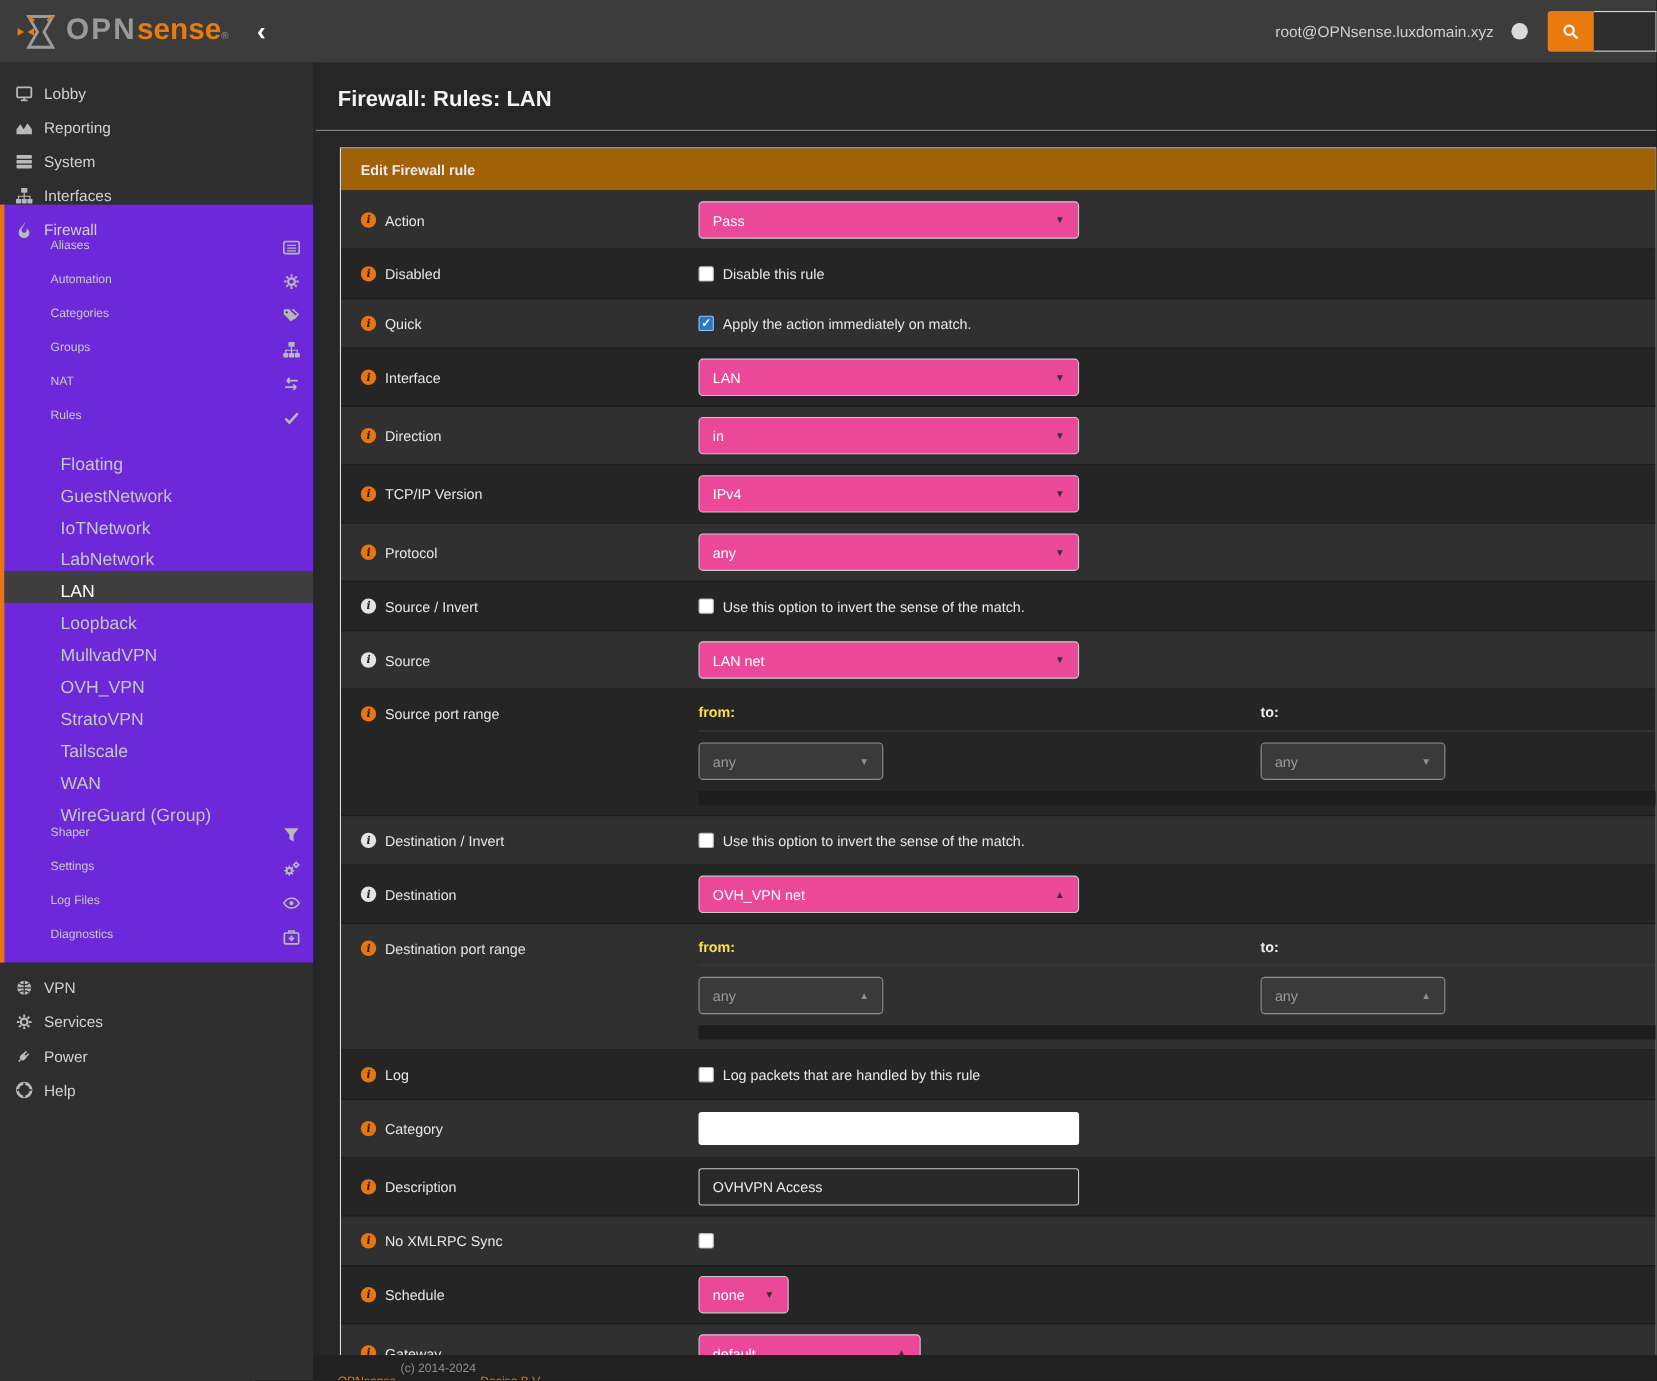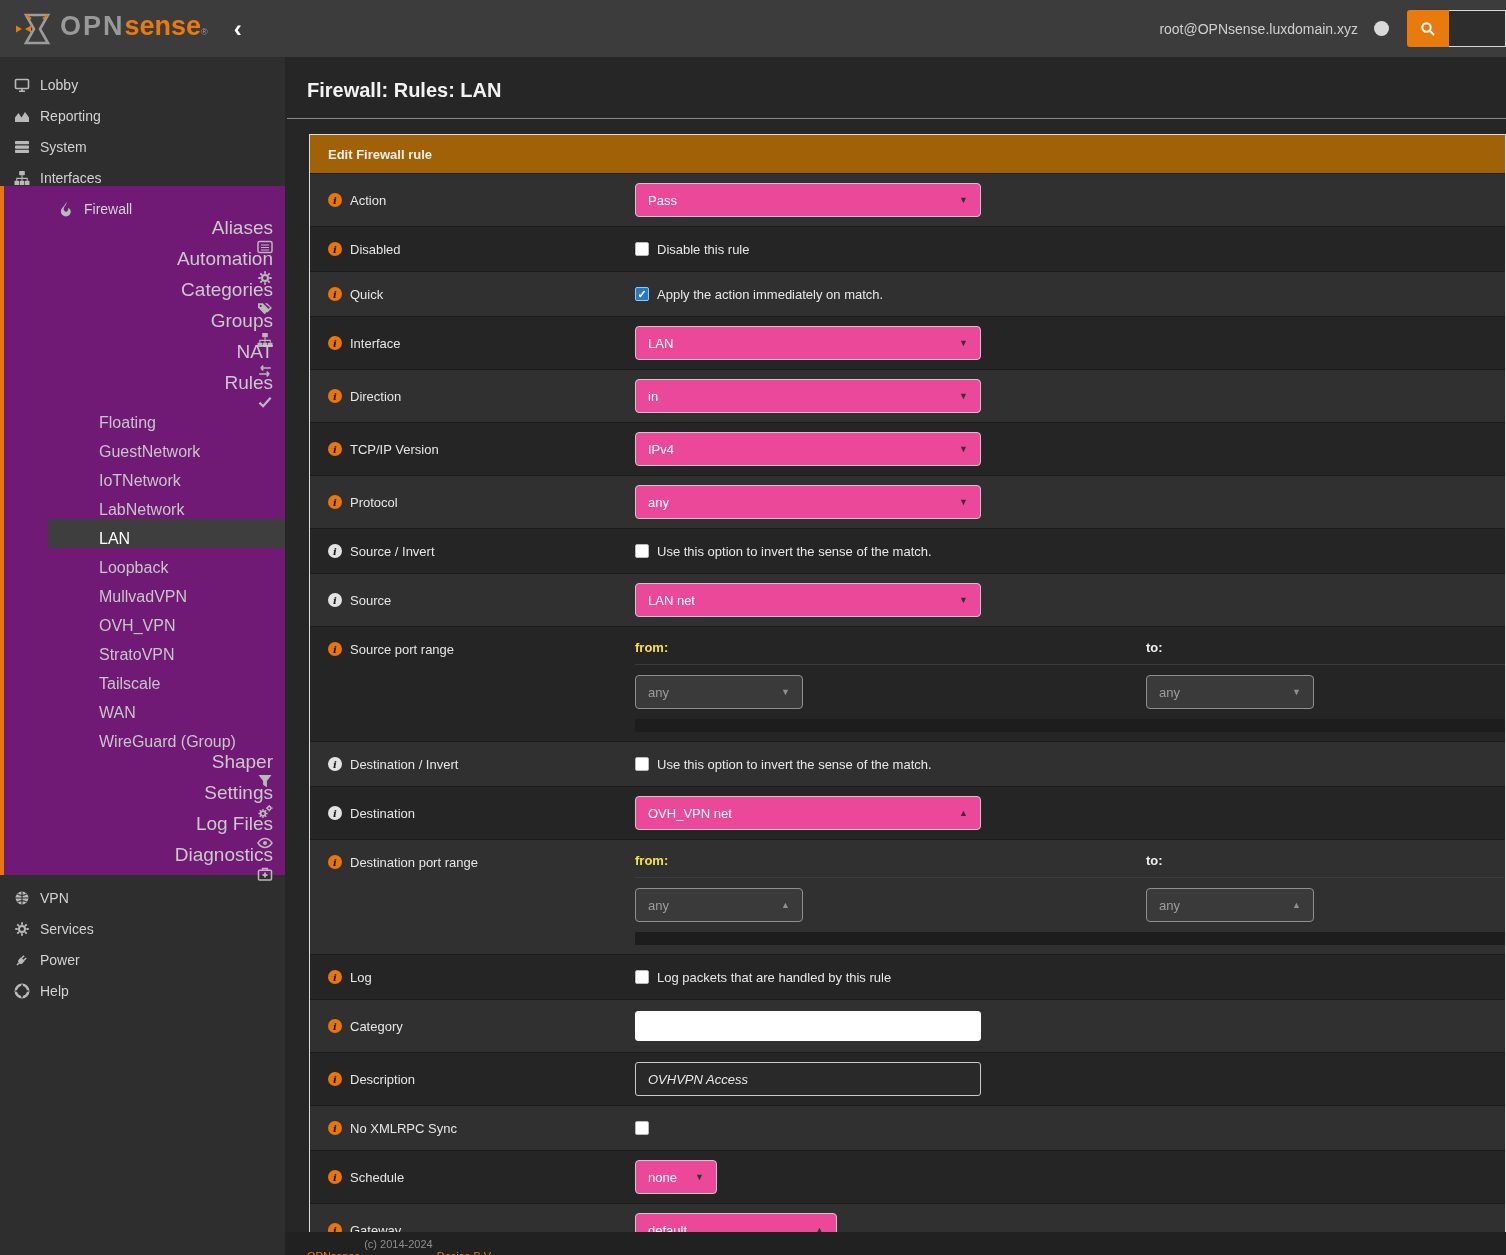--- a/index.html
+++ b/index.html
@@ -16,23 +16,23 @@
   .username{color:#cfcfcf;font-size:14px;}
   .dot{width:15px;height:15px;border-radius:50%;background:#d9d9d9;margin-left:16px;}
   .searchwrap{display:flex;margin-left:18px;}
   .searchbtn{width:42px;height:37px;background:#e87a0e;border-radius:3px 0 0 3px;display:flex;align-items:center;justify-content:center;}
   .searchinput{width:57px;height:37px;box-sizing:border-box;background:#2d2d2d;border:1px solid #d8d8d8;border-left:none;color:#ddd;font-size:13px;padding:0 4px;outline:none;}
   .layout{display:flex;height:1198px;}
   
   .sidebar{width:285px;min-width:285px;background:#2e2e2e;box-sizing:border-box;padding-top:5px;overflow:hidden;}
   .sb-item{height:31px;display:flex;align-items:flex-end;padding-left:13px;color:#d2d2d2;font-size:14px;cursor:pointer;}
   .sb-item .ic{width:17px;min-width:17px;display:inline-flex;justify-content:center;margin-right:10px;}
-  .fw-section{border-left:4px solid #e8750e;background:#701a75;padding-left:44px;}
+  .fw-section{border-left:4px solid #e8750e;background:#6d28d9;}
   .fw-section .sb-item{padding-left:9px;}
-  .sb-sub{height:31px;display:flex;align-items:flex-end;padding-left:42px;padding-right:12px;color:#c9c9c9;font-size:19px;cursor:pointer;flex-direction:column;}
+  .sb-sub{height:31px;display:flex;align-items:flex-start;padding-left:42px;padding-right:12px;color:#c9c9c9;font-size:11px;cursor:pointer;}
   .sb-sub .ric{margin-left:auto;display:inline-flex;}
   .sb-sub2{height:29px;display:flex;align-items:flex-end;padding-left:51px;color:#c6c6c6;font-size:16px;cursor:pointer;}
   .sb-sub2.active{background:#3e3e3e;color:#fff;}
   
   .main{flex:1;background:#262626;display:flex;flex-direction:column;overflow:hidden;}
   .content{flex:1;overflow:hidden;}
   .page-title{margin:22px 0 0 22px;font-size:20px;font-weight:bold;color:#f2f2f2;}
   .titlehr{border:none;border-top:1px solid #8a8a8a;margin:16px 0 0 2px;}
   .panel{margin:15px 0 0 24px;border:1px solid #dcdcdc;box-sizing:border-box;}
   .panel-header{height:38px;display:flex;align-items:center;padding-left:18px;background:#a16207;
@@ -56,21 +56,21 @@
     display:flex;align-items:center;padding:0 12px;color:#fff;font-size:13px;cursor:pointer;}
   .sel .txt{flex:1;overflow:hidden;white-space:nowrap;}
   .sel .caret{font-size:9px;color:#333;margin-left:10px;}
   .sel.dim{background:#3a3a3a;border-color:#8f8f8f;color:#9c9c9c;width:168px;}
   .sel.dim .caret{color:#8f8f8f;}
   .cb{width:14px;height:14px;min-width:14px;box-sizing:border-box;background:#fff;border:1px solid #b9b9b9;border-radius:2px;
     display:inline-flex;align-items:center;justify-content:center;cursor:pointer;}
   .cb.checked{background:#2779c6;border-color:#9cc4e4;color:#fff;font-size:11px;font-weight:bold;line-height:1;}
   .cb-text{margin-left:8px;font-size:13px;color:#e8e8e8;}
   .inp-white{width:346px;height:30px;box-sizing:border-box;background:#fff;border:1px solid #fff;border-radius:3px;outline:none;font-size:13px;padding:0 8px;color:#222;}
-  .inp-dark{width:346px;height:34px;box-sizing:border-box;background:#292929;border:1px solid #c9c9c9;border-radius:3px;outline:none;font-size:13px;padding:0 12px;color:#e9e9e9;font-style:italic;}
+  .inp-dark{width:346px;height:34px;box-sizing:border-box;background:#292929;border:1px solid #c9c9c9;border-radius:3px;outline:none;font-size:13px;padding:0 12px;color:#e9e9e9;}
   .pr-head{display:flex;border-bottom:1px solid #3c3c3c;padding:13px 0 9px 0;}
   .pr-head .h1{width:511px;min-width:511px;font-size:13px;font-weight:bold;color:#fde047;}
   .pr-head .h2{flex:1;font-size:13px;font-weight:bold;color:#efefef;}
   .pr-body{display:flex;align-items:center;padding:10px 0;}
   .pr-body .c1{width:511px;min-width:511px;}
   .pr-stripe{height:13px;background:#1d1d1d;margin-bottom:9px;}
   .footer{height:23px;background:#212121;display:flex;align-items:center;padding-left:22px;font-size:11px;color:#8f8f8f;gap:4px;margin-top:auto;}
   .footer a{color:#e87a0e;text-decoration:none;cursor:pointer;margin-top:25px;}
 </style>
 </head>

